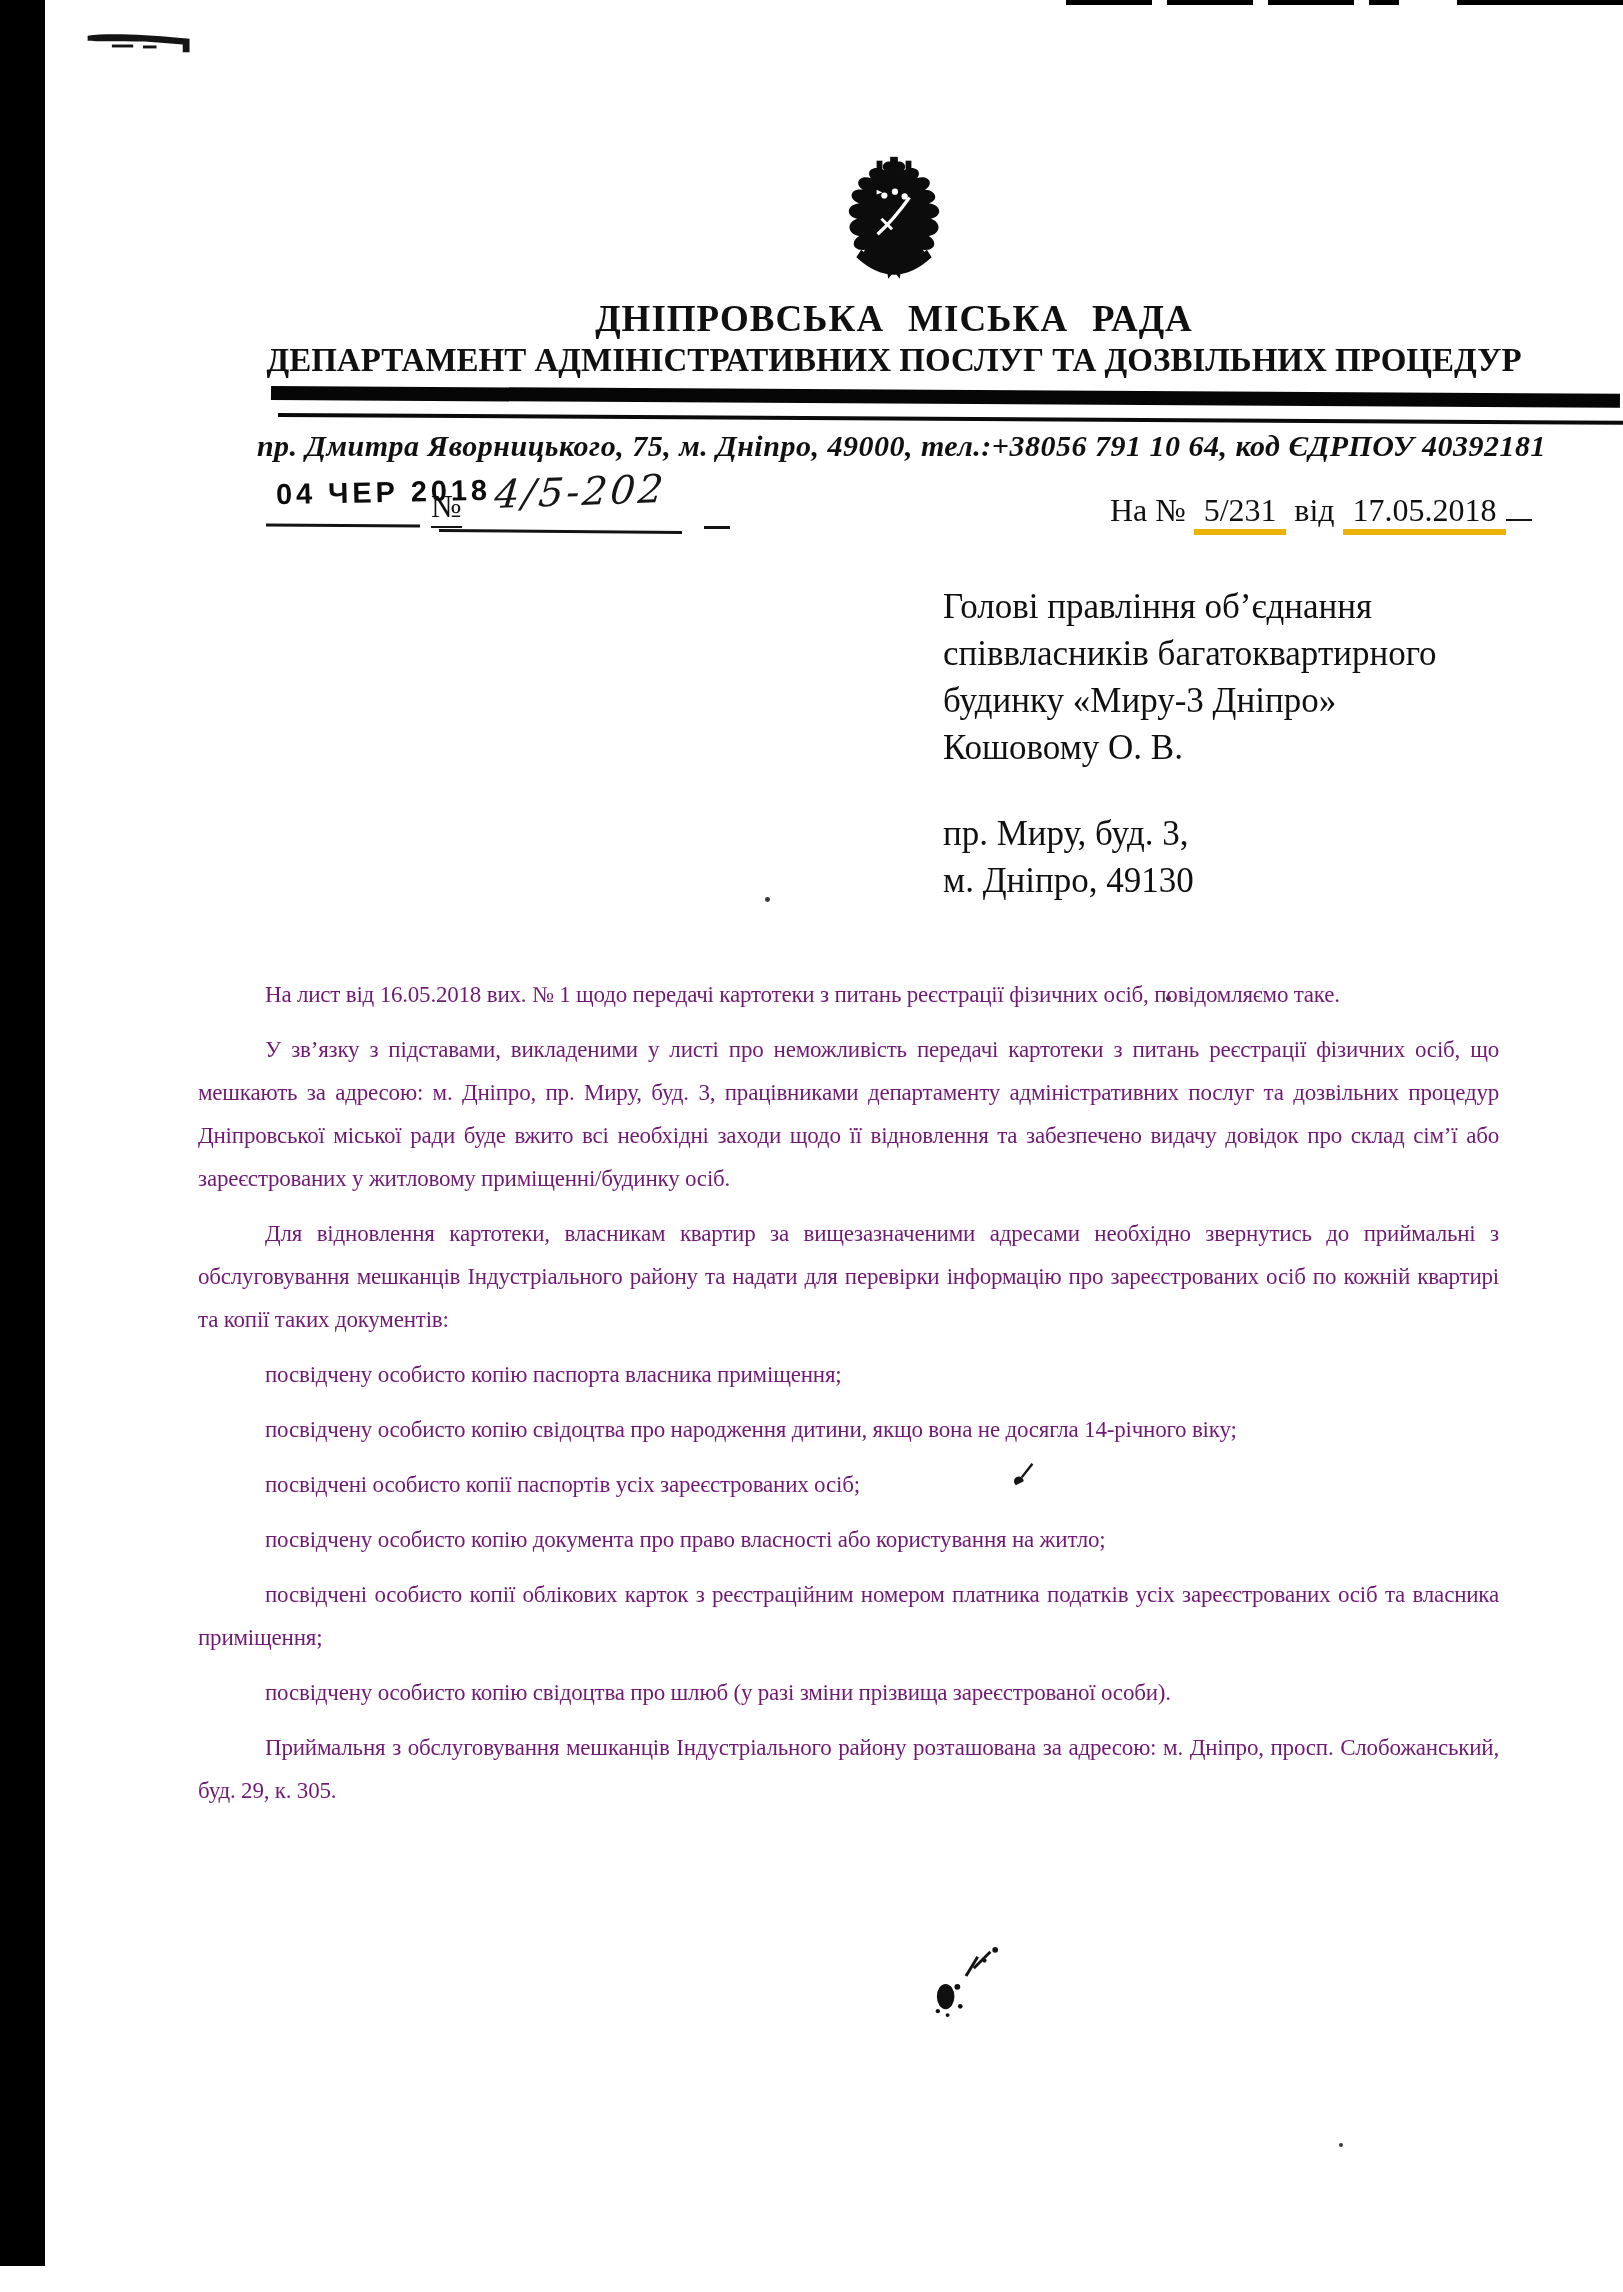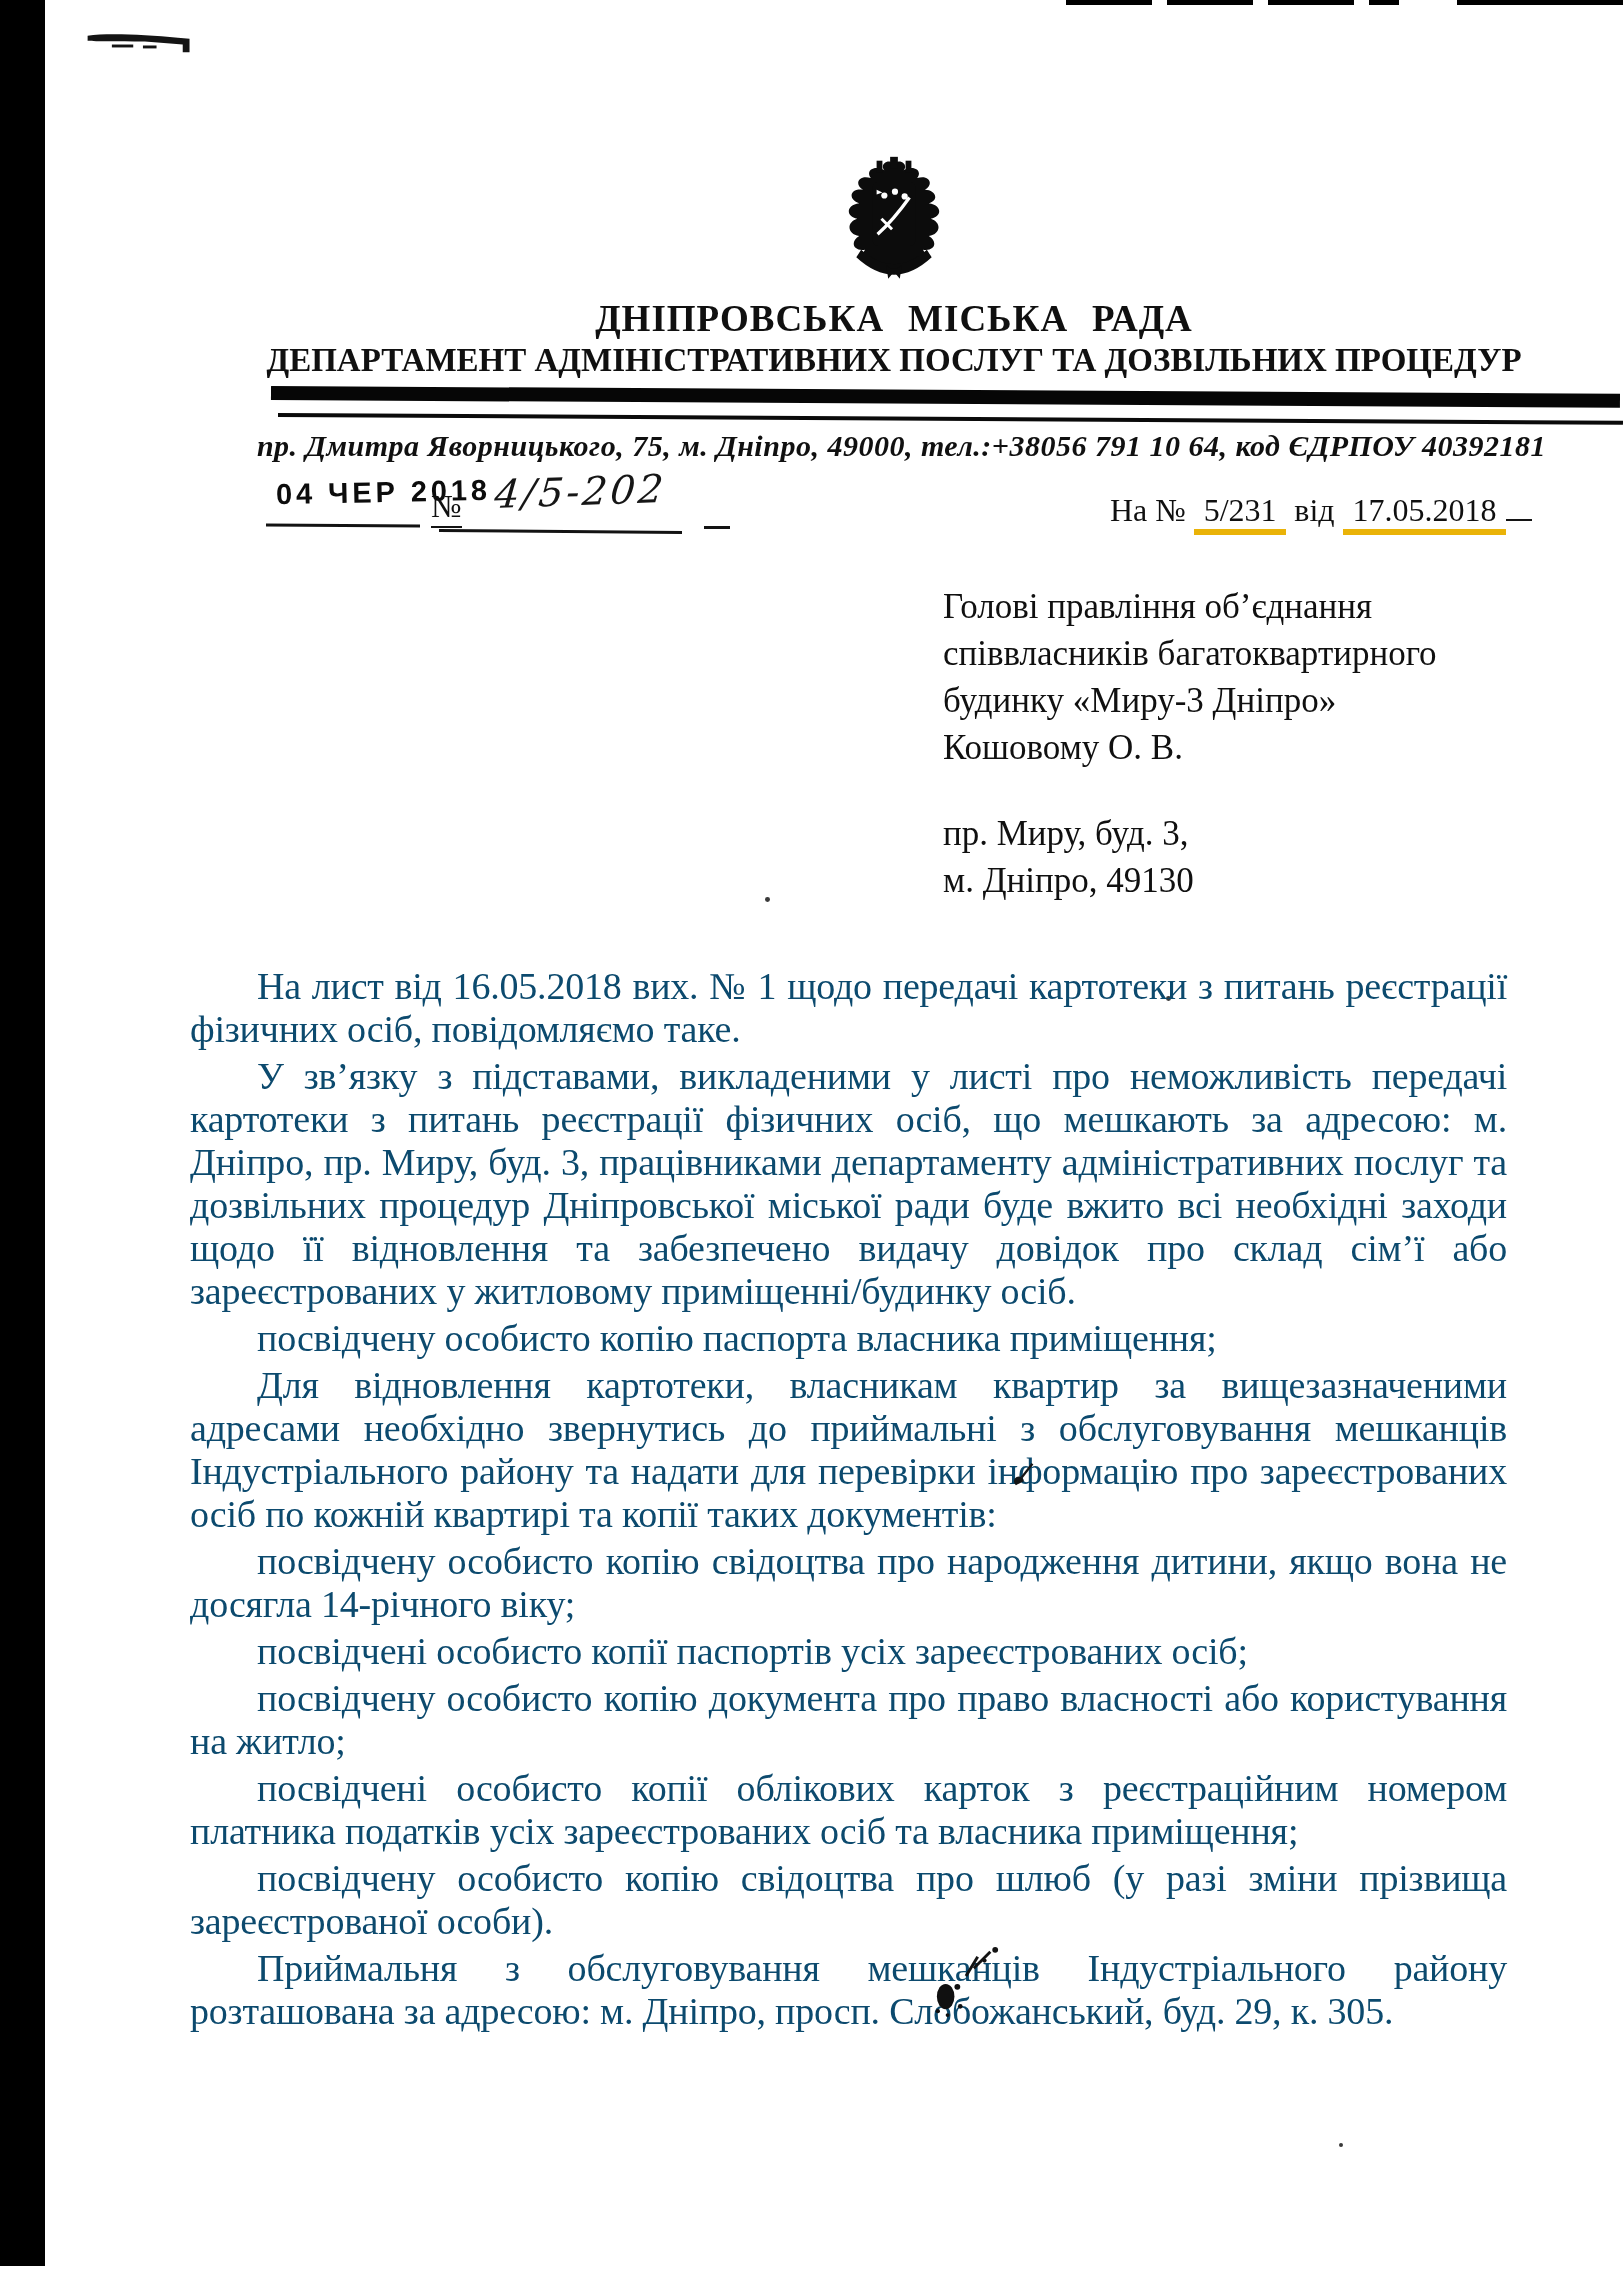--- a/index.html
+++ b/index.html
@@ -63,23 +63,23 @@
   #reply-line .tail{display:inline-block;width:25.5px;border-bottom:2px solid #141414;height:33px;}
 
   
   #recipient{left:943px;top:583px;font-size:35px;line-height:47px;width:549px;}
   #recipient .addr{margin-top:39px;}
   #recipient div{white-space:nowrap;}
 
   
   #body-text{left:186px;top:961px;width:1325px;}
   #body-text p{
-    margin:4px;font-size:38px;line-height:43px;
+    margin:12px;font-size:23px;line-height:43px;
     text-align:justify;text-indent:67px;
-    color:#0c4a6e;letter-spacing:-0.2px;
+    color:#701a75;letter-spacing:-0.2px;
   }
 
   .ink{z-index:5;}
 </style>
 </head>
 <body>
 
 <div id="page">
 
   <div id="left-bar" class="abs"></div>
@@ -141,22 +141,22 @@
     <div>співвласників багатоквартирного</div>
     <div>будинку «Миру-3 Дніпро»</div>
     <div>Кошовому О. В.</div>
     <div class="addr">пр. Миру, буд. 3,</div>
     <div>м. Дніпро, 49130</div>
   </div>
 
   <div id="body-text" class="abs">
     <p>На лист від 16.05.2018 вих. № 1 щодо передачі картотеки з питань реєстрації фізичних осіб, повідомляємо таке.</p>
     <p>У зв’язку з підставами, викладеними у листі про неможливість передачі картотеки з питань реєстрації фізичних осіб, що мешкають за адресою: м. Дніпро, пр. Миру, буд. 3, працівниками департаменту адміністративних послуг та дозвільних процедур Дніпровської міської ради буде вжито всі необхідні заходи щодо її відновлення та забезпечено видачу довідок про склад сім’ї або зареєстрованих у житловому приміщенні/будинку осіб.</p>
+    <p>Для відновлення картотеки, власникам квартир за вищезазначеними адресами необхідно звернутись до приймальні з обслуговування мешканців Індустріального району та надати для перевірки інформацію про зареєстрованих осіб по кожній квартирі та копії таких документів:</p>
     <p>посвідчену особисто копію паспорта власника приміщення;</p>
-    <p>Для відновлення картотеки, власникам квартир за вищезазначеними адресами необхідно звернутись до приймальні з обслуговування мешканців Індустріального району та надати для перевірки інформацію про зареєстрованих осіб по кожній квартирі та копії таких документів:</p>
     <p>посвідчену особисто копію свідоцтва про народження дитини, якщо вона не досягла 14-річного віку;</p>
     <p>посвідчені особисто копії паспортів усіх зареєстрованих осіб;</p>
     <p>посвідчену особисто копію документа про право власності або користування на житло;</p>
     <p>посвідчені особисто копії облікових карток з реєстраційним номером платника податків усіх зареєстрованих осіб та власника приміщення;</p>
     <p>посвідчену особисто копію свідоцтва про шлюб (у разі зміни прізвища зареєстрованої особи).</p>
     <p>Приймальня з обслуговування мешканців Індустріального району розташована за адресою: м. Дніпро, просп. Слобожанський, буд. 29, к. 305.</p>
   </div>
 
   <svg class="abs ink" style="left:1010px;top:1458px;" width="27.4" height="31" viewBox="0 0 28 32">
     <path d="M6 28 a5 5 0 1 1 8 -4 L10 26 Z" fill="#151515"></path>

